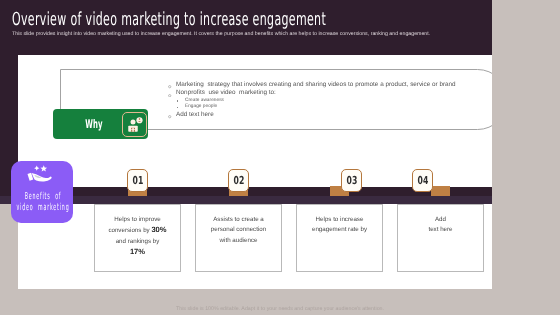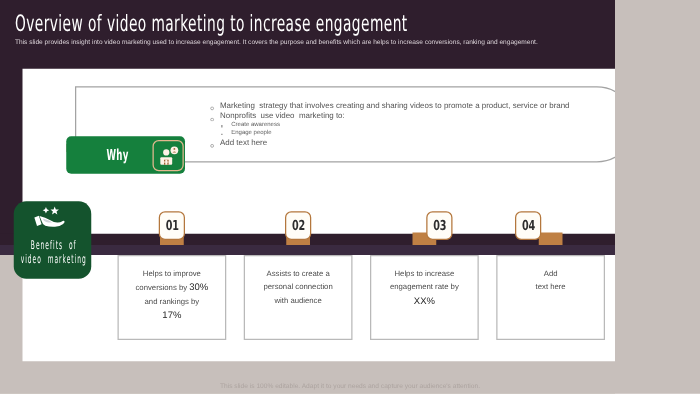--- a/index.html
+++ b/index.html
@@ -37,42 +37,42 @@
   .whyicon svg{position:absolute;left:3.5px;top:3.5px;}
 
   
   .bullets{position:absolute;left:166px;top:81px;width:340px;color:#545454;}
   .bl{position:relative;font-size:6.35px;line-height:8.4px;padding-left:10px;white-space:pre;}
   .bl .mk{position:absolute;left:2.4px;top:2.6px;width:3.4px;height:3.4px;}
   .bl2{position:relative;font-size:4.8px;line-height:6.6px;padding-left:19px;white-space:pre;color:#616161;}
   .bl2 .mk2{position:absolute;left:10.5px;top:2.6px;width:1.3px;height:1.3px;background:#8a8a8a;}
 
   
-  .benefits{position:absolute;left:11px;top:161px;width:62px;height:62px;background:#14532d;z-index:10;
+  .benefits{position:absolute;left:11px;top:161px;width:62px;height:62px;background:#8b5cf6;z-index:10;
             border-radius:10px;}
   .benefits .ic{position:absolute;left:16px;top:2px;}
   .benefits .t1,.benefits .t2{position:absolute;left:-30px;top:30px;width:124px;text-align:center;
                 color:#fff;font-size:9.5px;letter-spacing:1.5px;white-space:pre;
                 font-family:"DejaVu Sans Condensed","DejaVu Sans",sans-serif;
                 transform:scaleX(0.55);transform-origin:center top;}
   .benefits .t2{top:40.5px;}
 
   
   .tabstem{position:absolute;top:186px;width:19px;height:11px;background:#bf8044;}
   .badge{position:absolute;top:169px;width:21px;height:23px;background:#fffdf7;
          border:1.4px solid #b4773d;border-radius:5px;box-sizing:border-box;
          display:flex;align-items:center;justify-content:center;}
   .badge span{color:#2e2e2e;font-size:11px;font-weight:bold;transform:scaleX(0.78);
               font-family:"DejaVu Sans Condensed","DejaVu Sans",sans-serif;letter-spacing:0px;}
   .card{position:absolute;top:204px;width:87px;height:68px;border:0.7px solid #b9b9b9;
         background:#fff;box-sizing:border-box;display:flex;align-items:flex-start;
         justify-content:center;padding-top:9.5px;}
   .ctext{margin:0;width:100%;text-align:center;font-size:6.2px;line-height:10.5px;color:#4b4b4b;}
   .cline{white-space:nowrap;}
-  .ctext b{font-weight:normal;color:#262626;font-size:7.6px;}
+  .ctext b{font-weight:bold;color:#262626;font-size:7.6px;}
 
   
   .footer{position:absolute;left:0;top:306px;width:560px;text-align:center;color:#ada4a0;
           font-size:5.3px;}
 </style>
 </head>
 <body>
 
 <div class="slide">
 
@@ -158,21 +158,20 @@
           <div class="cline"><span>with audience</span></div>
         </div>
       </div>
       <div class="badge" style="left: 341px;">
         <span>03</span>
       </div>
       <div class="card" style="left: 296px;">
         <div class="ctext">
           <div class="cline"><span>Helps to increase</span></div>
           <div class="cline"><span>engagement rate by</span></div>
-          <div class="cline"><b>XX%</b></div>
         </div>
       </div>
       <div class="badge" style="left: 412px;">
         <span>04</span>
       </div>
       <div class="card" style="left: 397px;">
         <div class="ctext">
           <div class="cline"><span>Add</span></div>
           <div class="cline"><span>text here</span></div>
         </div>

